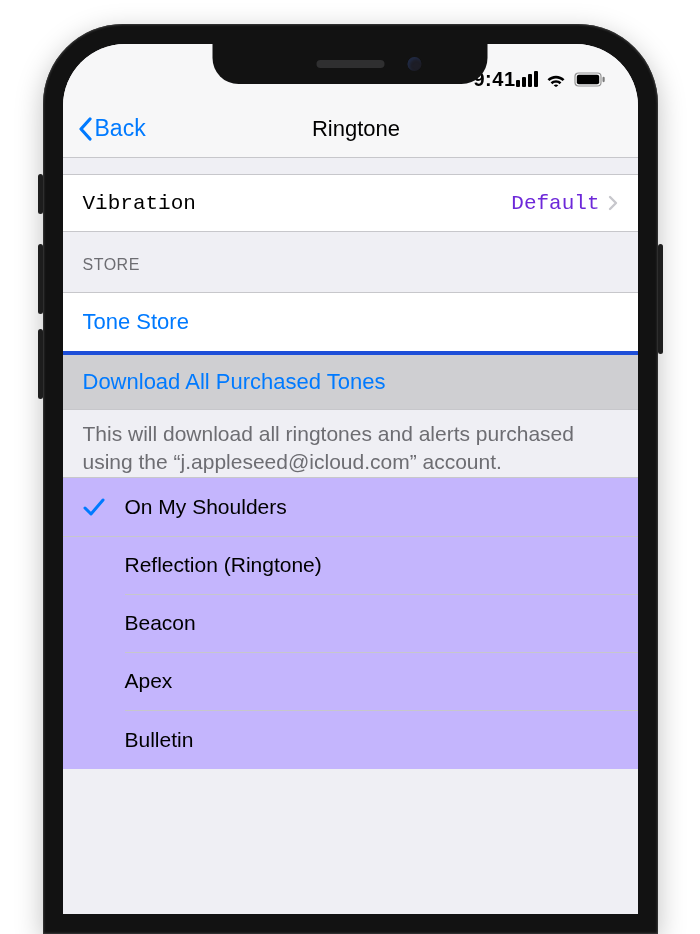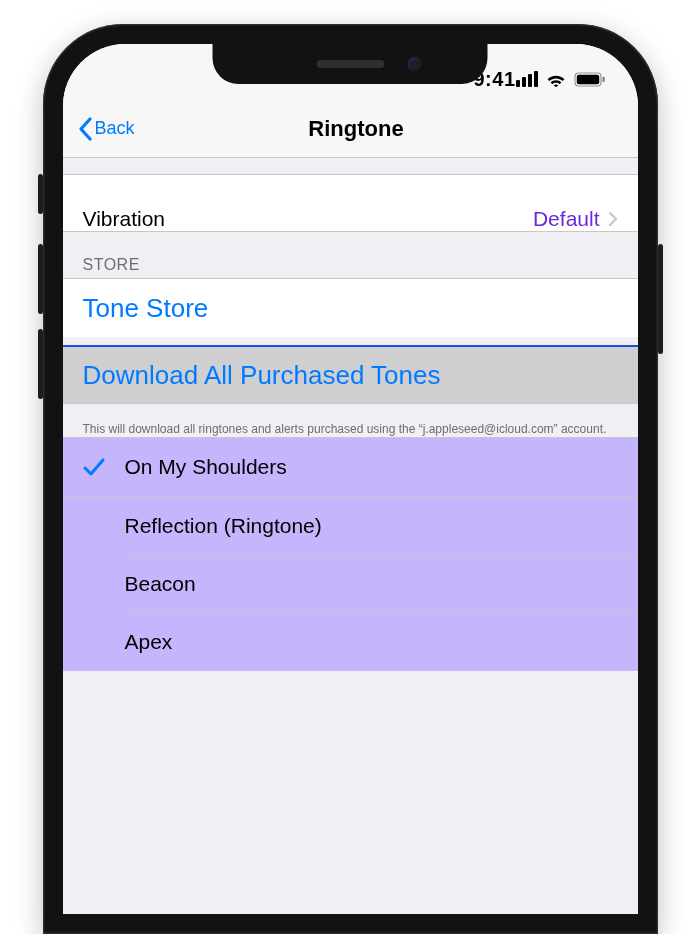--- a/index.html
+++ b/index.html
@@ -68,59 +68,59 @@
   .wifi svg, .battery svg { display:block; }
 
   .nav-bar {
     height: 58px;
     background:#f7f7f8;
     border-bottom:1px solid #c7c7cb;
     display:flex; align-items:center;
     position:relative;
     padding: 0 14px;
   }
-  .back-btn { display:flex; align-items:center; color:#007aff; font-size:18px; gap:2px; cursor:pointer;}
-  .nav-title { position:absolute; left:12px; right:0; text-align:center; font-size:22px; font-weight:700; pointer-events:none;}
+  .back-btn { display:flex; align-items:center; color:#007aff; font-size:23px; gap:2px; cursor:pointer;}
+  .nav-title { position:absolute; left:12px; right:0; text-align:center; font-size:22px; font-weight:400; pointer-events:none;}
 
   .content { background:#efeff4; }
   .spacer-sm { height:16px; }
 
   .cell {
     background:#fff;
     min-height:58px;
-    display:flex; align-items:flex-end;
+    display:flex; align-items:center;
     padding: 0 20px;
     font-size:21px;
     border-top:1px solid #c7c7cb;
     border-bottom:1px solid #c7c7cb;
     cursor:pointer;
+    font-family:Liberation Mono, monospace;
   }
   .cell .value { margin-left:auto; color:#6d28d9; font-size:21px; display:flex; align-items:center; gap:8px;}
   .chev { color:#c7c7cc; }
 
   .section-header {
-    padding: 24px 20px 4px;
+    padding: 24px 20px 18px;
     font-size:16px;
     color:#6d6d72;
     letter-spacing:.5px;
   }
   .group { border-top:1px solid #c7c7cb; border-bottom:1px solid #c7c7cb; }
   .group .linkcell {
     background:#fff; min-height:58px; display:flex; align-items:center;
-    padding:0 20px; font-size:26px; color:#007aff; cursor:pointer;
-  }
-  .group .linkcell + .linkcell { border-top:2px solid #1d4ed8;margin-top:8px; }
+    padding:0 20px; font-size:22px; color:#007aff; cursor:pointer;
+  }
+  .group .linkcell + .linkcell { border-top:4px solid #1d4ed8; }
   .linkcell.pressed { background:#cfcfd2; }
 
   .section-footer {
     padding:10px 20px 0;
-    font-size:12px;
+    font-size:21px;
     line-height:1.35;
     color:#6d6d72;
-    margin-top:7px;
   }
 
   .tone-list { border-top:1px solid #c7c7cb; background:#c4b5fd; }
   .tone-row { min-height:58px; display:flex; align-items:center; font-size:21px; cursor:pointer;}
   .check-col { width:62px; display:flex; justify-content:center; }
   .checkmark { color:#007aff; }
   .tone-label-wrap { flex:1; border-bottom:1px solid #c7c7cb; height:58px; display:flex; align-items:center; padding-right:20px;}
   .tone-row.sel { border-bottom:1px solid #c7c7cb; }
   .tone-row.sel .tone-label-wrap { border-bottom:none; }
   .tone-row:last-child .tone-label-wrap { border-bottom:none; }
@@ -220,17 +220,23 @@
           <div class="tone-label-wrap">
               <span>Beacon</span>
             </div>
         </div>
         <div class="tone-row">
           <div class="check-col"></div>
           <div class="tone-label-wrap">
               <span>Apex</span>
             </div>
         </div>
+        <div class="tone-row">
+          <div class="check-col"></div>
+          <div class="tone-label-wrap">
+              <span>Bulletin</span>
+            </div>
+        </div>
       </div>
     </div>
 
   </div>
 </div>
 
 </body></html>

